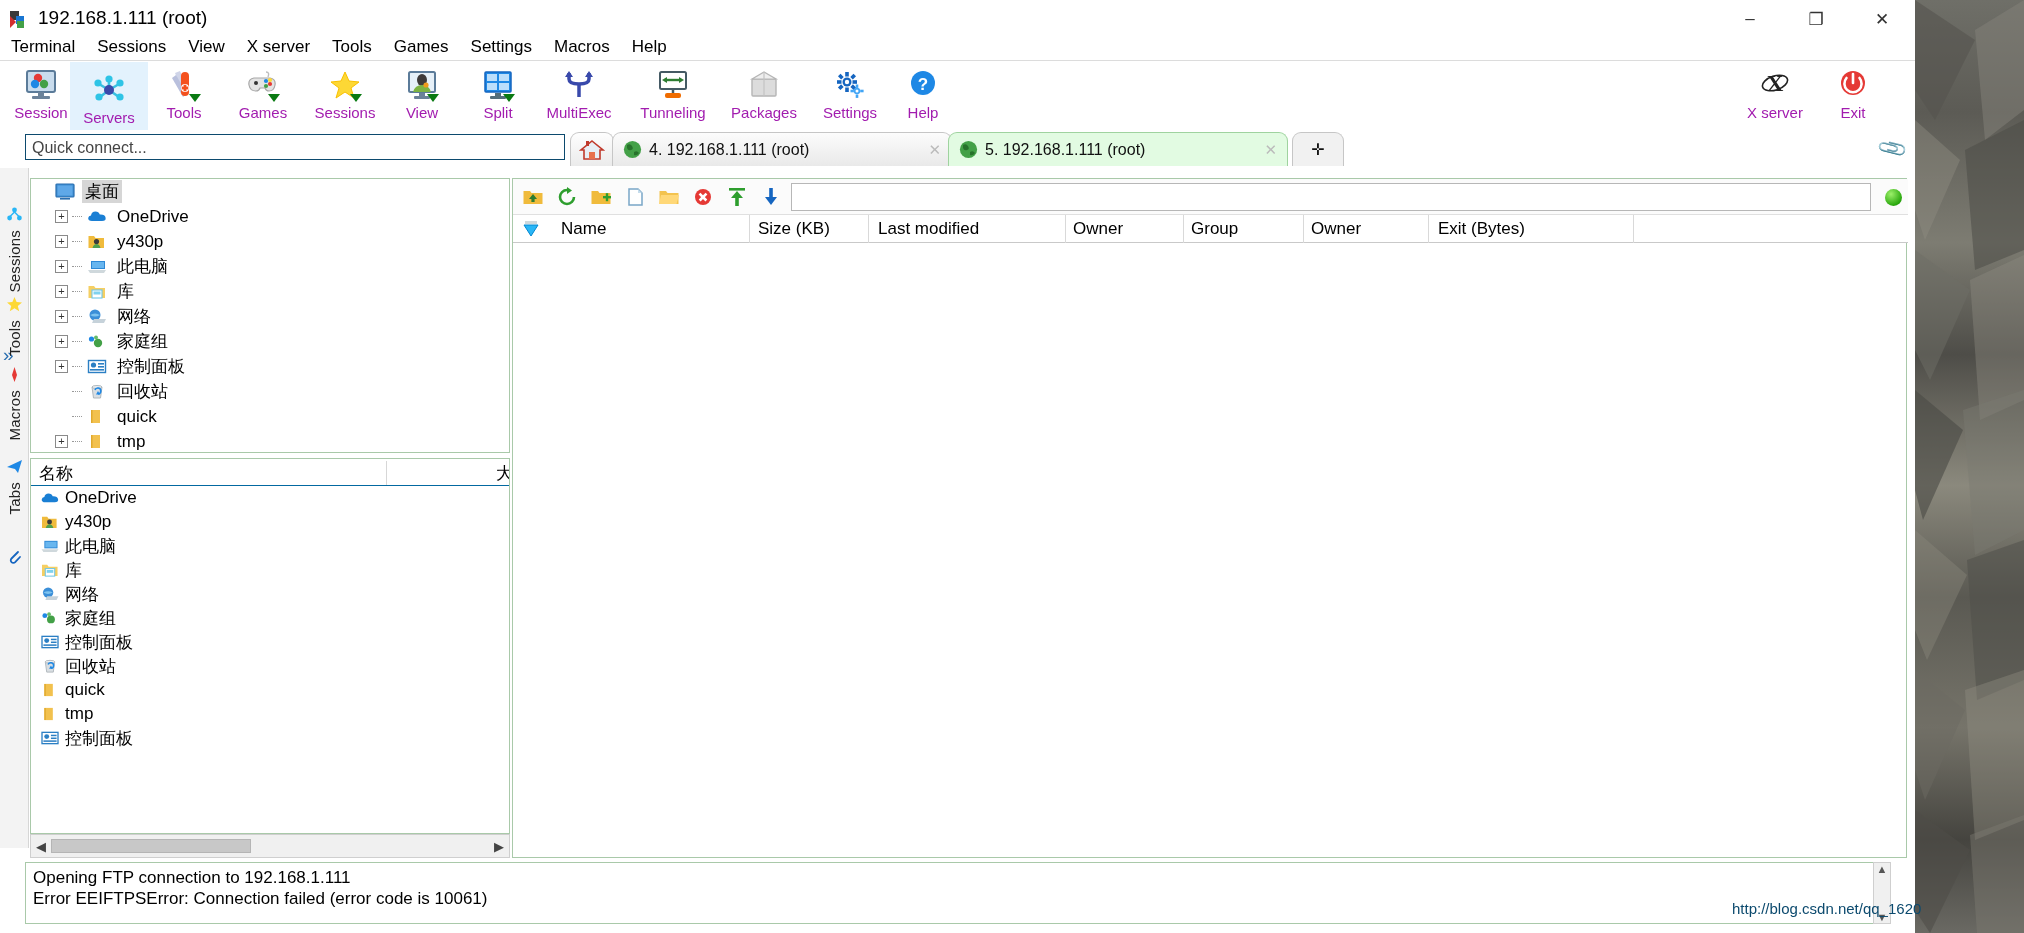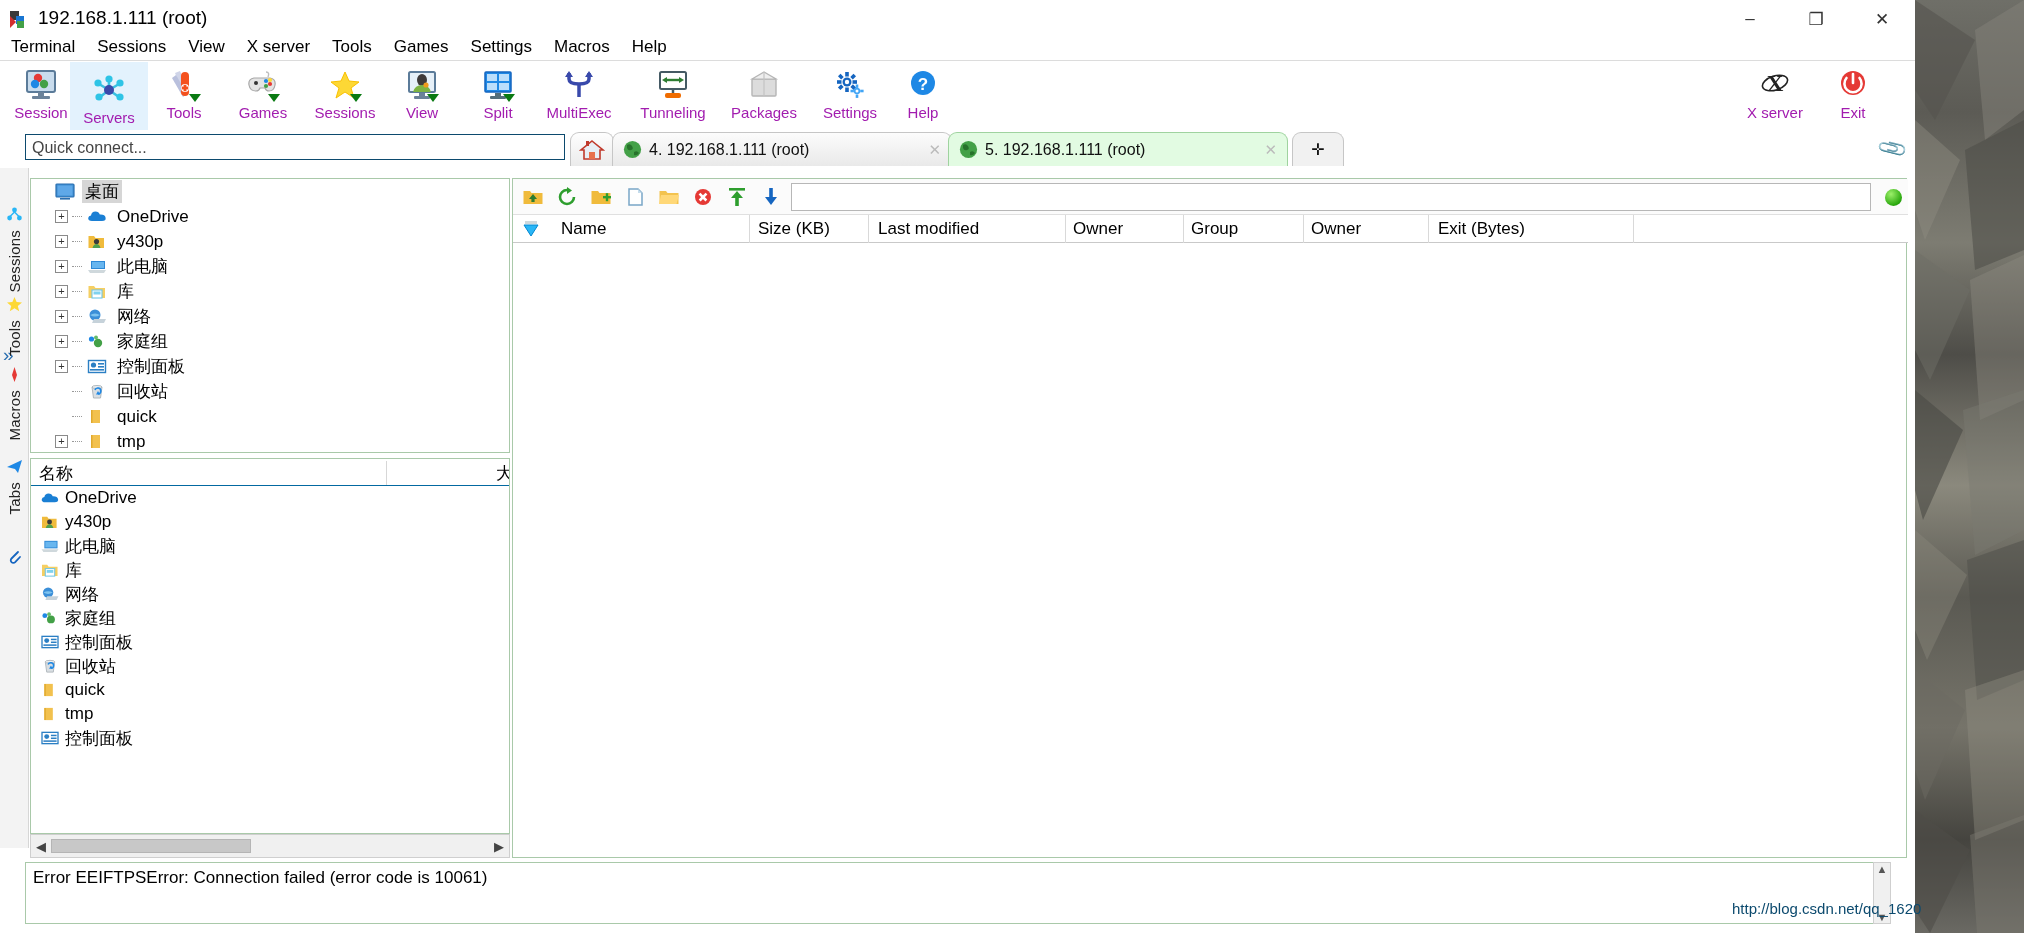--- a/index.html
+++ b/index.html
@@ -956,20 +956,21 @@
       <span class="cdiv" style="left:355px;"></span>
       <span class="cdiv" style="left:552px;"></span>
       <span class="cdiv" style="left:670px;"></span>
       <span class="cdiv" style="left:790px;"></span>
       <span class="cdiv" style="left:915px;"></span>
       <span class="cdiv" style="left:1120px;"></span>
     </div>
   </div>
 
   <div id="statuslog">
+    <div>Opening FTP connection to 192.168.1.111</div>
     <div>Error EEIFTPSError: Connection failed (error code is 10061)</div>
   </div>
   <div id="logscroll">
     <div>▲</div>
     <div>▼</div>
   </div>
 
   <div id="watermark">http://blog.csdn.net/qq_1620</div>
 
 </div>

